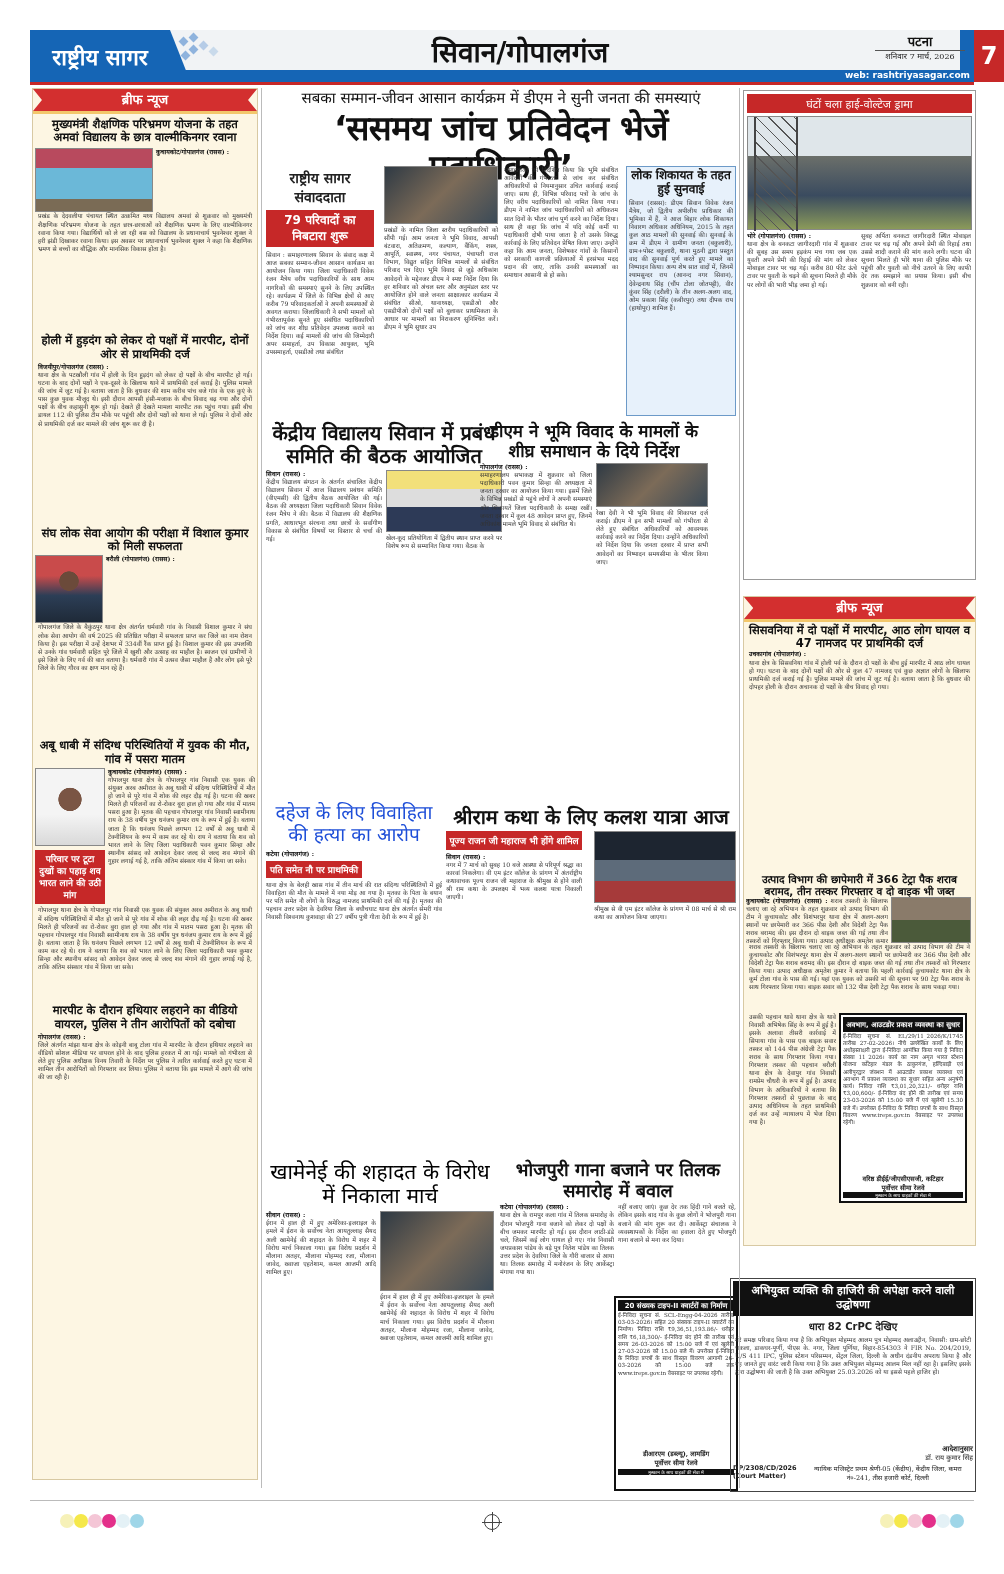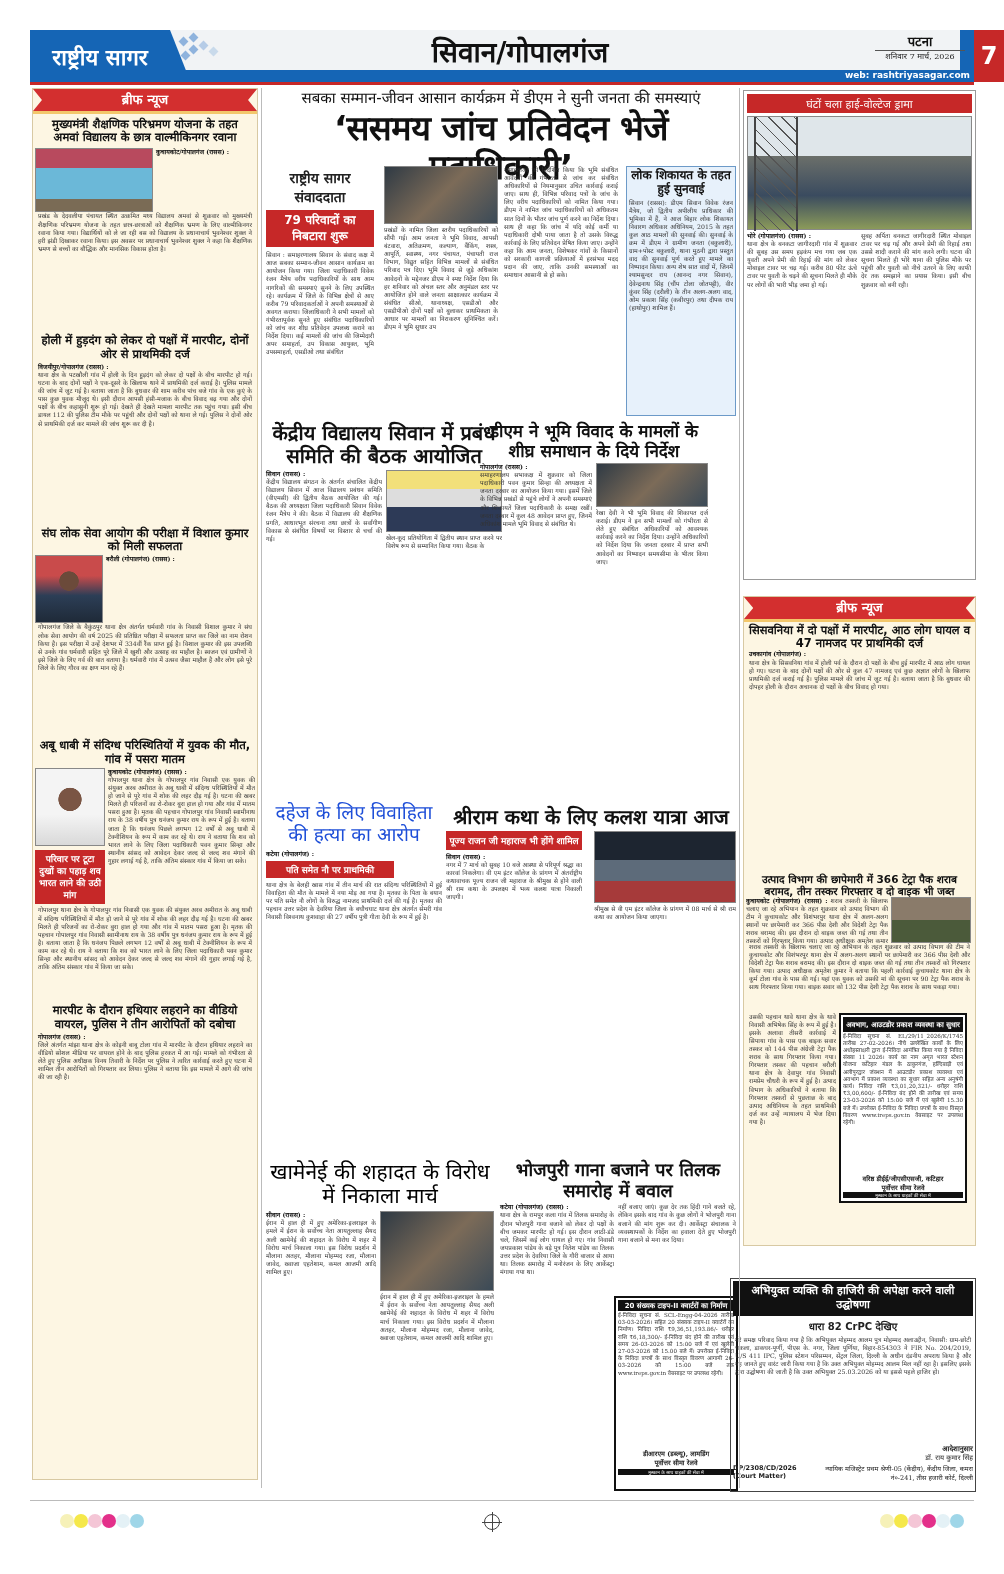--- a/index.html
+++ b/index.html
@@ -172,21 +172,21 @@
     <div style="width:112px">
       <div class="photo dark" style="height:44px"></div>
       <p class="body" style="padding:0;margin-top:2px;height:270px;overflow:hidden">रेखा देवी ने भी भूमि विवाद की शिकायत दर्ज कराई। डीएम ने इन सभी मामलों को गंभीरता से लेते हुए संबंधित अधिकारियों को आवश्यक कार्रवाई करने का निर्देश दिया। उन्होंने अधिकारियों को निर्देश दिया कि जनता दरबार में प्राप्त सभी आवेदनों का निष्पादन समयसीमा के भीतर किया जाए।</p>
     </div>
   </div>
 </div>
 
 <div class="abs" style="left:266px;top:802px;width:176px">
   <h2 style="font-size:19px;font-weight:normal;color:#1d4ed8">दहेज के लिए विवाहिता की हत्या का आरोप</h2>
   <p class="body" style="padding:0;margin-top:4px"><b>कटेया (गोपालगंज) :</b></p>
-  <div class="redbox" style="font-size:9px;padding:2px;width:128px;margin:3px 0">पति समेत नौ पर प्राथमिकी</div>
+  <div class="redbox" style="font-size:9px;padding:2px;width:96px;margin:3px 0">पति समेत नौ पर प्राथमिकी</div>
   <p class="body" style="padding:0;height:310px;overflow:hidden">थाना क्षेत्र के बेलही खास गांव में तीन मार्च की रात संदिग्ध परिस्थितियों में हुई विवाहिता की मौत के मामले में नया मोड़ आ गया है। मृतका के पिता के बयान पर पति समेत नौ लोगों के विरुद्ध नामजद प्राथमिकी दर्ज की गई है। मृतका की पहचान उत्तर प्रदेश के देवरिया जिला के बघौचघाट थाना क्षेत्र अंतर्गत सेमरी गांव निवासी विश्वनाथ कुशवाहा की 27 वर्षीय पुत्री गीता देवी के रूप में हुई है।</p>
 </div>
 
 <div class="abs" style="left:446px;top:806px;width:290px">
   <h2 style="font-size:20px">श्रीराम कथा के लिए कलश यात्रा आज</h2>
   <div style="display:flex;gap:12px;margin-top:2px">
     <div style="width:140px">
       <div class="redbox" style="font-size:9px;padding:3px">पूज्य राजन जी महाराज भी होंगे शामिल</div>
       <p class="body" style="padding:0;margin-top:3px"><b>सिवान (रासस) :</b></p>
       <p class="body" style="padding:0;height:300px;overflow:hidden">नगर में 7 मार्च को सुबह 10 बजे आस्था से परिपूर्ण श्रद्धा का कारवां निकलेगा। वी एम इंटर कॉलेज के प्रांगण में अंतर्राष्ट्रीय कथावाचक पूज्य राजन जी महाराज के श्रीमुख से होने वाली श्री राम कथा के उपलक्ष्य में भव्य कलश यात्रा निकाली जाएगी।</p>
@@ -283,21 +283,21 @@
   <div class="adhead" style="font-size:11px;padding:3px;line-height:1.3">अभियुक्त व्यक्ति की हाजिरी की अपेक्षा करने वाली उद्घोषणा</div>
   <div style="text-align:center;font-family:'DejaVu Sans',sans-serif;font-weight:bold;font-size:10px;margin:3px 0">धारा 82 CrPC देखिए</div>
   <p class="body" style="padding:0 2px;height:108px;overflow:hidden">मेरे समक्ष परिवाद किया गया है कि अभियुक्त मोहम्मद आलम पुत्र मोहम्मद अलाउद्दीन, निवासी: ग्राम-छोटी चकला, डाकघर-पूर्णी, पीएस के. नगर, जिला पूर्णिया, बिहार-854303 ने FIR No. 204/2019, U/S 411 IPC, पुलिस स्टेशन परिसम्मन, सेंट्रल जिला, दिल्ली के अधीन दंडनीय अपराध किया है और यह जानते हुए वारंट जारी किया गया है कि उक्त अभियुक्त मोहम्मद आलम मिल नहीं रहा है। इसलिए इसके द्वारा उद्घोषणा की जाती है कि उक्त अभियुक्त 25.03.2026 को या इससे पहले हाजिर हो।</p>
   <div style="text-align:right;font-size:7px;font-weight:bold">आदेशानुसार</div>
   <div style="text-align:right;font-size:7px">डॉ. राय कुमार सिंह</div>
   <div style="display:flex;gap:6px;font-size:6.5px;margin-top:2px">
     <div style="flex:none;font-weight:bold;font-family:'DejaVu Sans',sans-serif">
       <div>DP/2308/CD/2026</div>
       <div>(Court Matter)</div>
     </div>
-    <div style="text-align:right">न्यायिक मजिस्ट्रेट प्रथम श्रेणी-05 (केंद्रीय), केंद्रीय जिला, कमरा नं०-241, तीस हजारी कोर्ट, दिल्ली</div>
+    <div style="text-align:center">न्यायिक मजिस्ट्रेट प्रथम श्रेणी-05 (केंद्रीय), केंद्रीय जिला, कमरा नं०-241, तीस हजारी कोर्ट, दिल्ली</div>
   </div>
 </div>
 
 <div class="abs rule-v" style="left:261px;top:88px;height:1400px"></div>
 <div class="abs rule-v" style="left:739px;top:88px;height:1400px"></div>
 <div class="abs rule-h" style="left:30px;top:1500px;width:944px"></div>
 
 <div class="abs footer-dots" style="left:60px;top:1514px;width:120px;height:16px">
   <span style="left: 0px; background: rgb(246, 241, 184);"></span>
   <span style="left: 14px; background: rgb(245, 232, 74);"></span>

